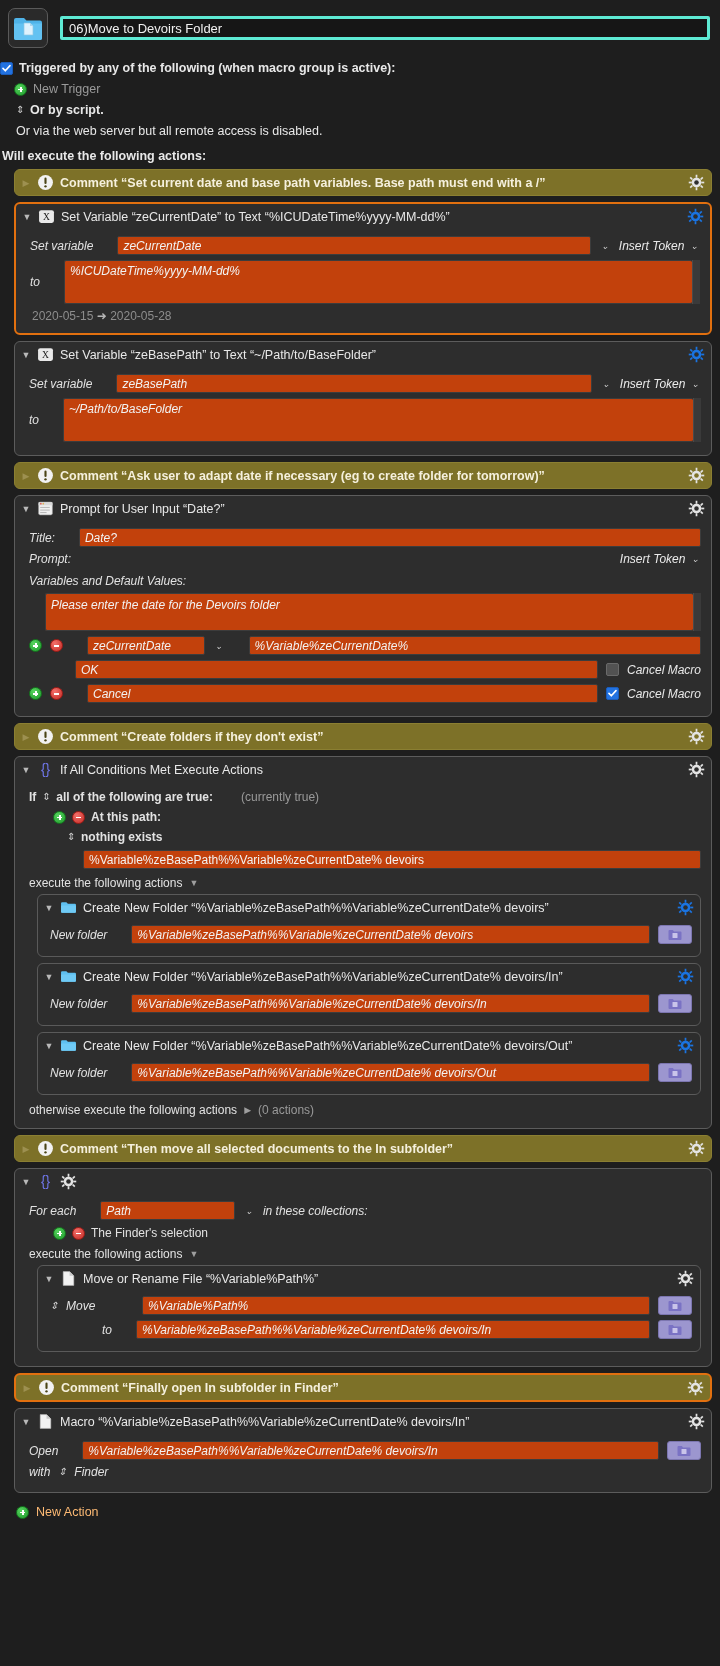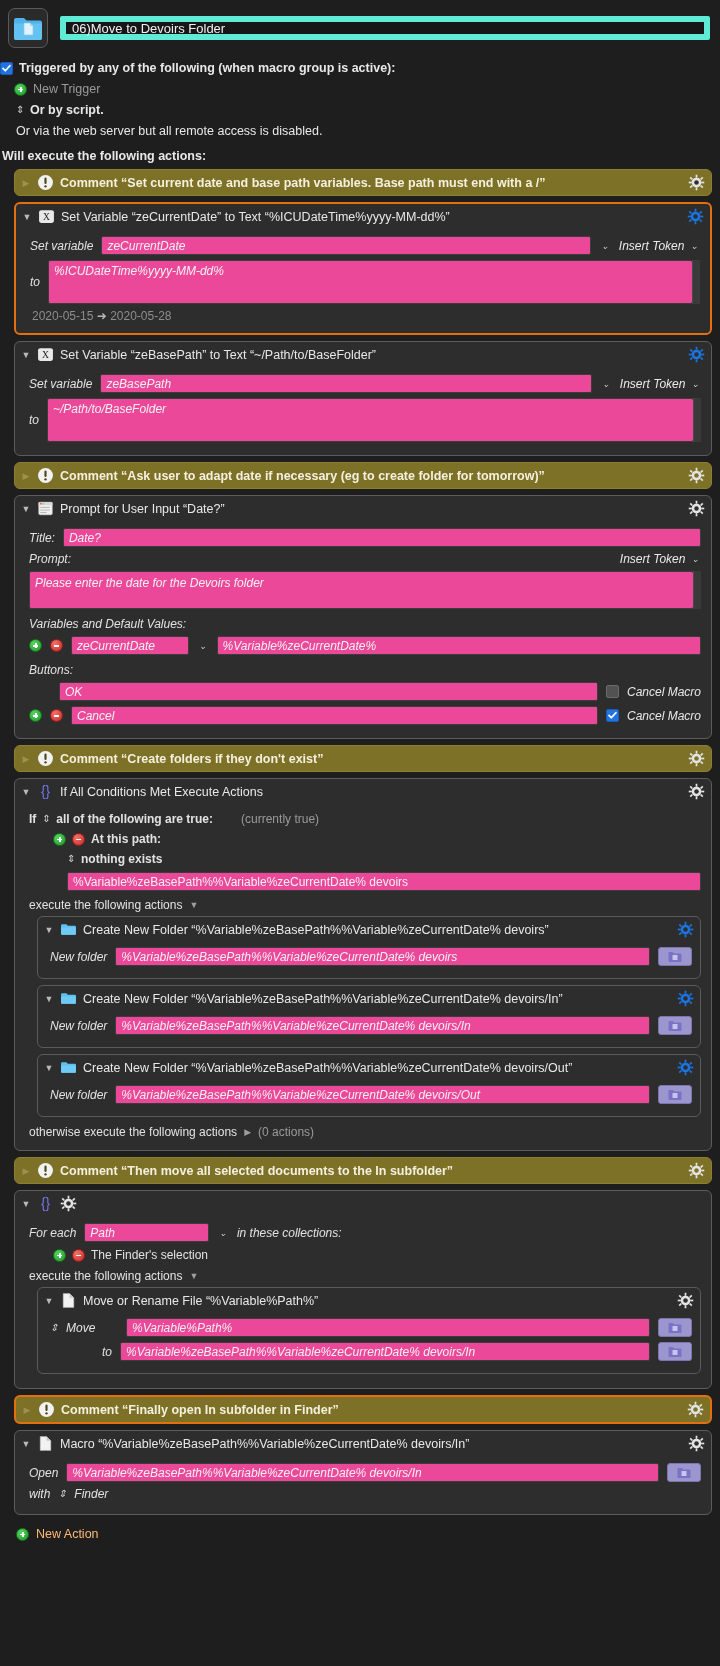--- a/index.html
+++ b/index.html
@@ -24,21 +24,21 @@
     border-radius: 7px;
     background: #2a2a2a;
     display: flex; align-items: center; justify-content: center;
     flex: 0 0 auto;
   }
   .macro-name-field {
     flex: 1 1 auto;
     margin-left: 12px;
     height: 24px;
     background: #161616;
-    border: 6px solid #5eead4;
+    border: 3px solid #5eead4;
     border-radius: 2px;
     display: flex; align-items: center;
     padding: 0 6px;
     font-size: 13px;
     color: #f0f0f0;
   }
 
   .trigger-block { padding: 2px 10px 0 0; font-size: 12.5px; }
   .trig-row { display: flex; align-items: center; gap: 6px; margin: 7px 0; }
   .trig-row.indent { padding-left: 14px; }
@@ -110,30 +110,30 @@
   .act-title .label { flex: 1 1 auto; white-space: nowrap; overflow: hidden; }
   .comment .label { font-weight: bold; color: #f5f0dd; }
 
   .gear { width: 17px; height: 17px; flex: 0 0 auto; }
 
   
   .act-body { padding: 2px 10px 8px 14px; font-size: 12px; }
   .row { display: flex; align-items: center; gap: 8px; margin: 5px 0; font-style: italic; }
   .lbl { color: #e2e2e2; white-space: nowrap; }
   .field {
-    background: #ec4899;
+    background: #c2410c;
     border: 1px solid #3c3c3c;
     border-radius: 2px;
     height: 19px;
     display: flex; align-items: center;
     padding: 0 5px;
     font-size: 12px;
     color: #f2f2f2;
     flex: 1 1 auto;
-    overflow: hidden; white-space: nowrap;
+    overflow: hidden; white-space: nowrap; margin-left: 16px;
   }
   .field.tall { height: 44px; align-items: flex-start; padding-top: 3px; }
   .field.taller { height: 38px; align-items: flex-start; padding-top: 4px; }
   .caret { color:#cfcfcf; font-size: 9px; padding: 0 2px; flex:0 0 auto; }
   .insert-token { font-size: 12px; color: #eaeaea; white-space: nowrap; display:flex; align-items:center; gap:4px; }
   .result-line { color: #8d8d8d; font-size: 12px; margin: 5px 0 2px 2px; }
   .arrow-gl { color: #b6b6b6; }
 
   .scroll-nub {
     width: 8px; align-self: stretch; background: #3a3a3a;
@@ -416,44 +416,41 @@
             <span>Date?</span>
           </span>
       </div>
       <div class="row" style="justify-content:space-between;text-align:center;">
         <span class="lbl">Prompt:</span>
         <span class="insert-token">
             <span>Insert Token</span>
             <span class="caret">⌄</span>
           </span>
       </div>
+      <div class="row" style="margin-top:8px;">
+        <span class="lbl">Variables and Default Values:</span>
+      </div>
       <div class="row">
         <span class="field-wrap">
           <span class="field taller">
               <span>Please enter the date for the Devoirs folder</span>
             </span>
           <span class="scroll-nub"></span>
         </span>
       </div>
-      <div class="row" style="margin-top:8px;">
-        <span class="lbl">Variables and Default Values:</span>
-      </div>
       <div class="row">
         <span class="plus-green"></span>
         <span class="minus-red"></span>
         <span class="field var-select sel-field">
             <span>zeCurrentDate</span>
           </span>
         <span class="caret">⌄</span>
         <span class="field">
             <span>%Variable%zeCurrentDate%</span>
           </span>
-      </div>
-      <div class="row" style="margin-top:8px;">
-        <span class="lbl">Buttons:</span>
       </div>
       <div class="row" style="padding-left:30px;">
         <span class="field btn-field">
             <span>OK</span>
           </span>
         <span class="cbox-off"></span>
         <span class="cancel-lbl">Cancel Macro</span>
       </div>
       <div class="row">
         <span class="plus-green"></span>
@@ -713,21 +710,21 @@
             <rect x="13.6" y="11.7" width="1.8" height="3.2" transform="rotate(-45 14.5 13.3)"></rect>
             <rect x="13.6" y="3.1" width="1.8" height="3.2" transform="rotate(45 14.5 4.7)"></rect>
             <rect x="2.6" y="11.7" width="1.8" height="3.2" transform="rotate(45 3.5 13.3)"></rect>
           </g>
           <circle cx="9" cy="9" r="2.4" fill="#2d2d2d"></circle>
         </svg>
     </div>
     <div class="act-body">
       <div class="row">
         <span class="lbl">For each</span>
-        <span class="field sel-field" style="width:125px;">
+        <span class="field sel-field" style="width:135px;">
             <span>Path</span>
           </span>
         <span class="caret">⌄</span>
         <span class="lbl">in these collections:</span>
       </div>
       <div class="cond-row sub-indent">
         <span class="plus-green"></span>
         <span class="minus-red"></span>
         <span class="lbl">The Finder's selection</span>
       </div>

